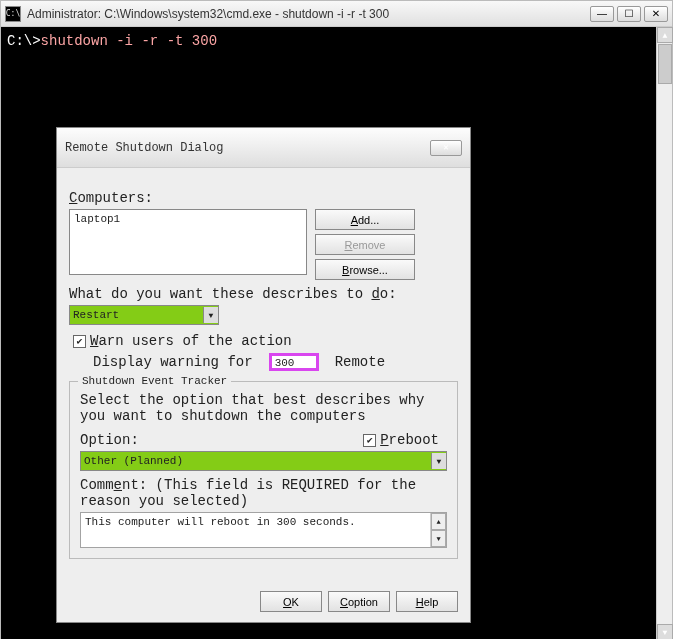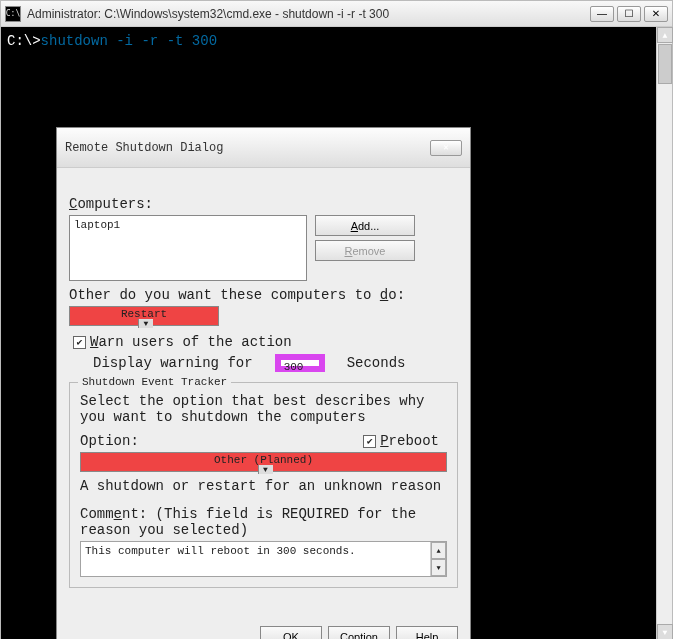--- a/index.html
+++ b/index.html
@@ -61,21 +61,21 @@
 .cmd-body {
   background: #000;
   height: calc(639px - 26px);
   position: relative;
   padding: 6px;
   font-family: 'Courier New', monospace;
   font-size: 14px;
   color: #fff;
 }
 .cmd-prompt { color: #fff; }
-.cmd-command { color: #0369a1; }
+.cmd-command { color: #fca5a5; }
 .scrollbar {
   position: absolute;
   right: 0;
   top: 0;
   width: 16px;
   height: 100%;
   background: #eee;
   border-left: 1px solid #ccc;
 }
 .scroll-up, .scroll-down {
@@ -122,21 +122,21 @@
   border: 1px solid #999;
   border-radius: 2px;
   background: linear-gradient(to bottom, #fff, #ddd);
   display: flex;
   align-items: center;
   justify-content: center;
   font-size: 9px;
   cursor: pointer;
 }
 .dialog-body {
-  padding: 28px 12px;
+  padding: 22px 12px;
   color: #222;
 }
 .label { display: block; margin-bottom: 3px; }
 .underline { text-decoration: underline; }
 .row { display: flex; gap: 8px; margin-bottom: 6px; }
 .computers-box {
   width: 238px;
   height: 66px;
   background: #fff;
   border: 1px solid #888;
@@ -157,27 +157,26 @@
   cursor: pointer;
   padding: 0 6px;
 }
 .btn.disabled {
   color: #999;
   cursor: default;
 }
 .select {
   height: 20px;
   border: 1px solid #888;
-  background: #ef4444;
+  background: #84cc16;
   font-size: 11px;
   padding: 1px 3px;
   display: flex;
   align-items: center;
   justify-content: space-between;
-  flex-direction: column;
 }
 .select-arrow {
   width: 15px;
   height: 16px;
   border-left: 1px solid #888;
   background: #ddd;
   display: flex;
   align-items: center;
   justify-content: center;
   font-size: 8px;
@@ -195,28 +194,28 @@
   background: #fff;
   display: flex;
   align-items: center;
   justify-content: center;
   font-size: 10px;
   font-weight: bold;
 }
 .warning-row {
   display: flex;
   align-items: center;
-  gap: 22px;
+  gap: 16px;
   margin-left: 24px;
   margin-bottom: 10px;
 }
 .num-input {
   width: 50px;
   height: 18px;
-  border: 6px solid #d946ef;
+  border: 3px solid #d946ef;
   background: #fff;
   padding: 1px 3px;
   font-size: 11px;
 }
 .groupbox {
   border: 1px solid #bbb;
   padding: 10px 10px 10px 10px;
   margin-top: 4px;
   position: relative;
 }
@@ -309,56 +308,56 @@
         <div class="dialog-title">Remote Shutdown Dialog</div>
         <div class="dialog-close">✕</div>
       </div>
       <div class="dialog-body">
         <span class="label"><span class="underline">C</span>omputers:</span>
         <div class="row">
           <div class="computers-box">laptop1</div>
           <div class="right-btns">
             <button class="btn"><span class="underline">A</span>dd...</button>
             <button class="btn disabled"><span class="underline">R</span>emove</button>
+            <button class="btn"><span class="underline">B</span>rowse...</button>
           </div>
         </div>
 
         <div class="label">
-          <span>Other do you want these computers to </span><span class="underline">d</span><span>o:</span>
+          <span>What do you want these describes to </span><span class="underline">d</span><span>o:</span>
         </div>
         <div class="select" style="width:150px">
           <span>Restart</span>
           <div class="select-arrow">▼</div>
         </div>
 
         <div class="checkbox-row">
           <div class="checkbox">✔</div>
           <span><span class="underline">W</span><span>arn users of the action</span></span>
         </div>
         <div class="warning-row">
           <span>Display warning for</span>
           <div class="num-input">300</div>
-          <span>Seconds</span>
+          <span>Remote</span>
         </div>
 
         <div class="groupbox">
           <div class="groupbox-title">Shutdown Event Tracker</div>
           <div>Select the option that best describes why you want to shutdown the computers</div>
           <div class="opt-row">
             <div class="opt-label">Option:</div>
             <div class="planned-check">
               <div class="checkbox">✔</div>
               <span><span class="underline">P</span><span>reboot</span></span>
             </div>
           </div>
           <div class="select option-select">
             <span>Other (Planned)</span>
             <div class="select-arrow">▼</div>
           </div>
-          <div class="desc-text">A shutdown or restart for an unknown reason</div>
 
           <div class="label">Comm<span class="underline">e</span>nt: (This field is REQUIRED for the reason you selected)</div>
           <div class="comment-box">
             <div class="comment-text">This computer will reboot in 300 seconds.</div>
             <div class="comment-spin">
               <div class="spin-btn">▲</div>
               <div class="spin-btn">▼</div>
             </div>
           </div>
         </div>

